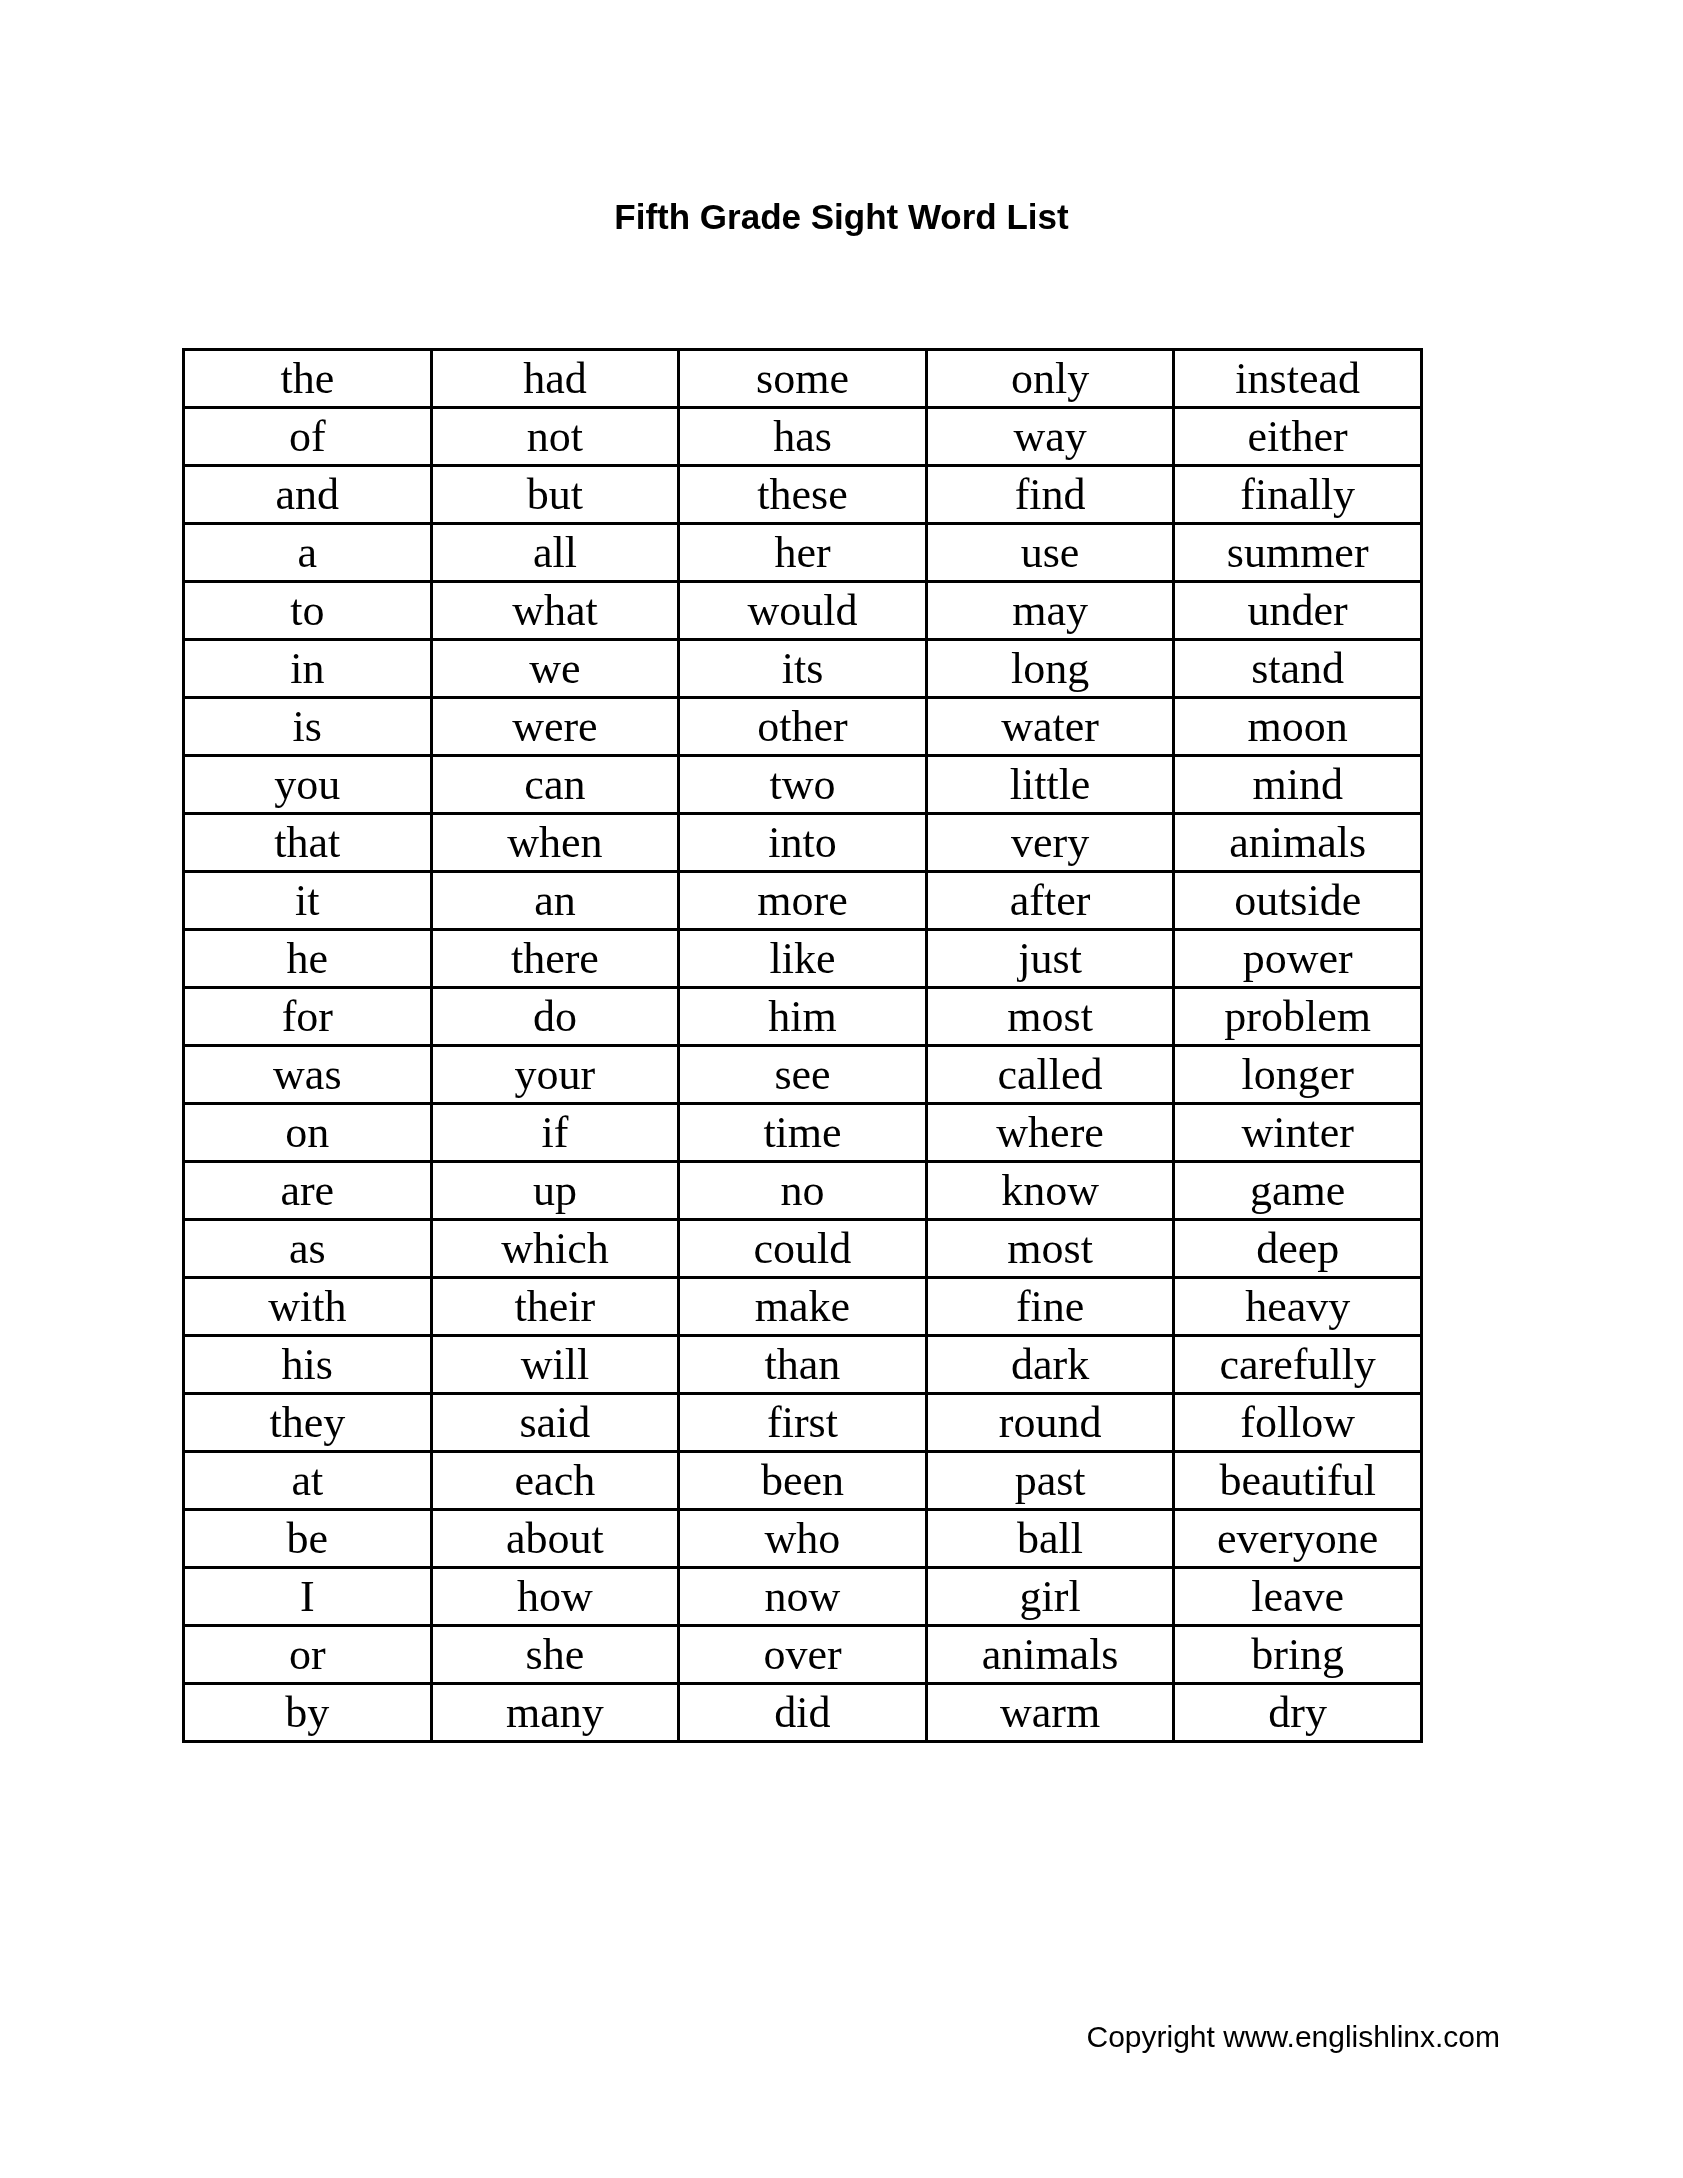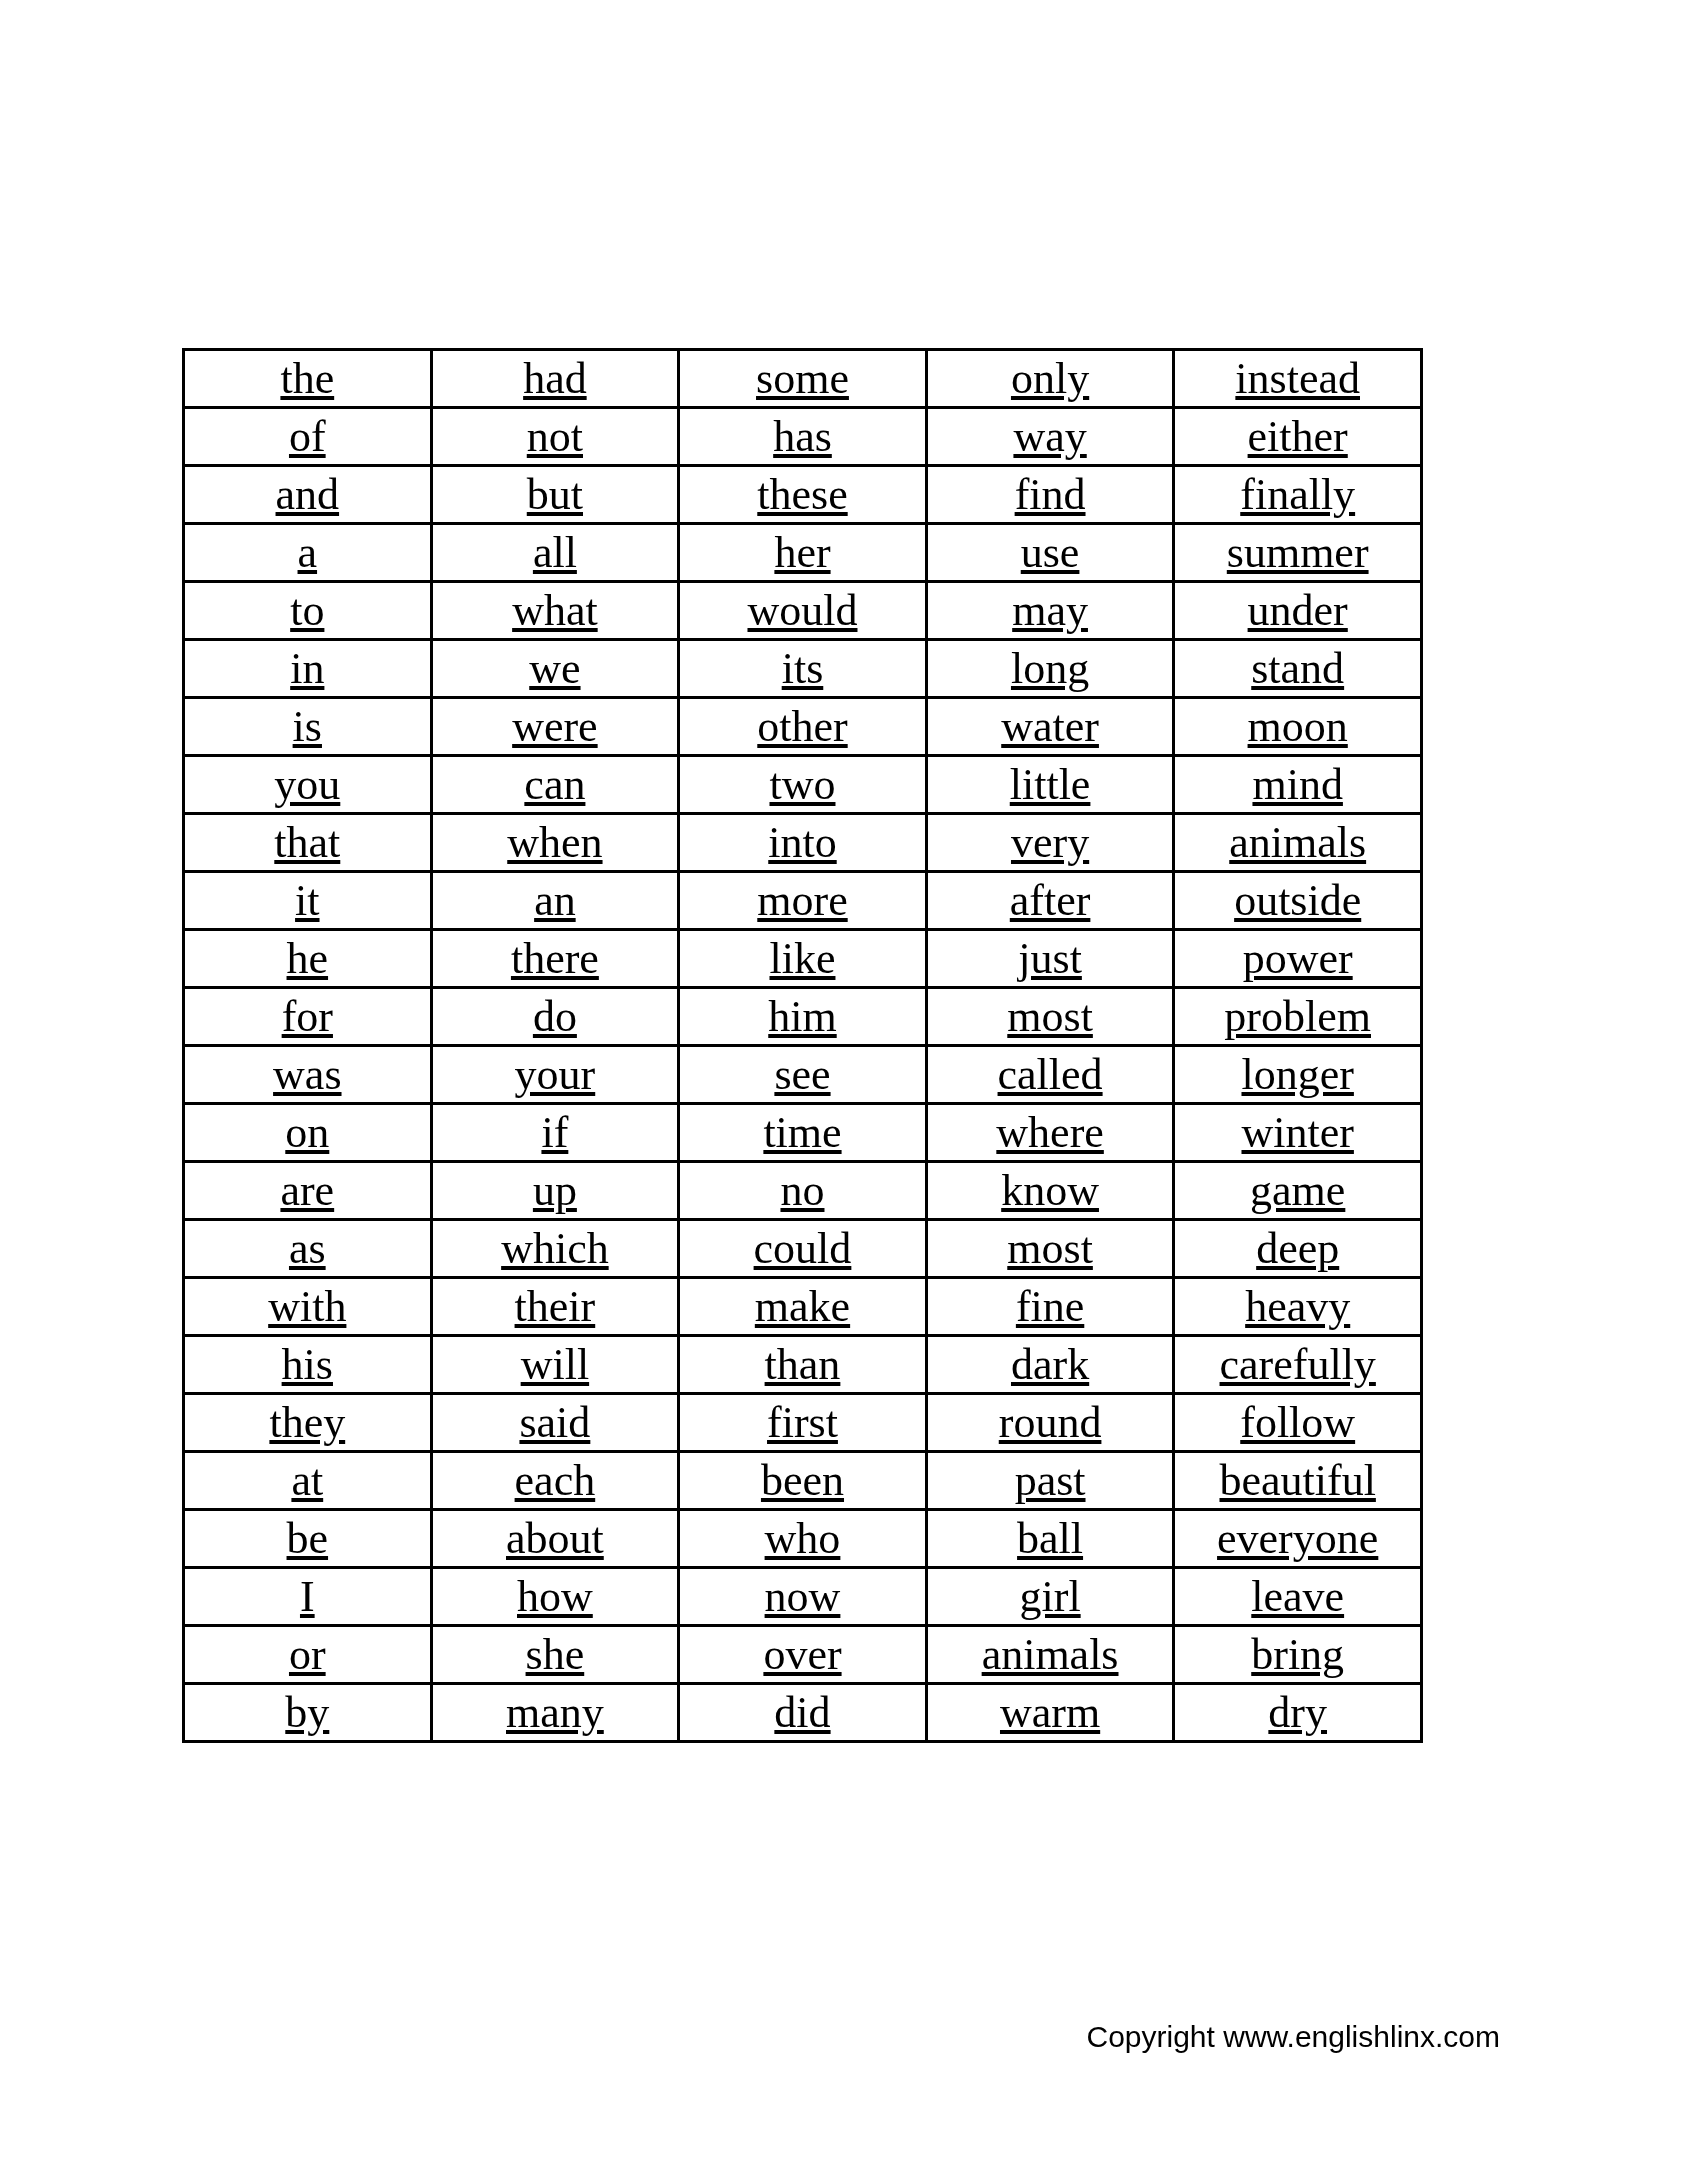--- a/index.html
+++ b/index.html
@@ -27,21 +27,20 @@
     line-height: 1.2;
     color: #000000;
   }
   table.word-table {
     position: absolute;
     left: 182px;
     top: 348px;
     width: 1241px;
     border-collapse: collapse;
     table-layout: fixed;
-    text-decoration: underline;
   }
   table.word-table td {
     border: 3px solid #000000;
     height: 55px;
     padding: 0;
     text-align: center;
     vertical-align: middle;
     font-family: "Liberation Serif", serif;
     font-size: 44px;
     line-height: 1;
@@ -55,20 +54,21 @@
     right: 183px;
     font-family: "Liberation Sans", sans-serif;
     font-size: 30px;
     color: #000000;
   }
 </style>
 </head>
 <body>
 
 <div class="page">
+  <h1 class="doc-title">Fifth Grade Sight Word List</h1>
 
   <table class="word-table">
     <tbody id="word-rows">
         <tr>
           <td>the</td>
           <td>had</td>
           <td>some</td>
           <td>only</td>
           <td>instead</td>
         </tr>

